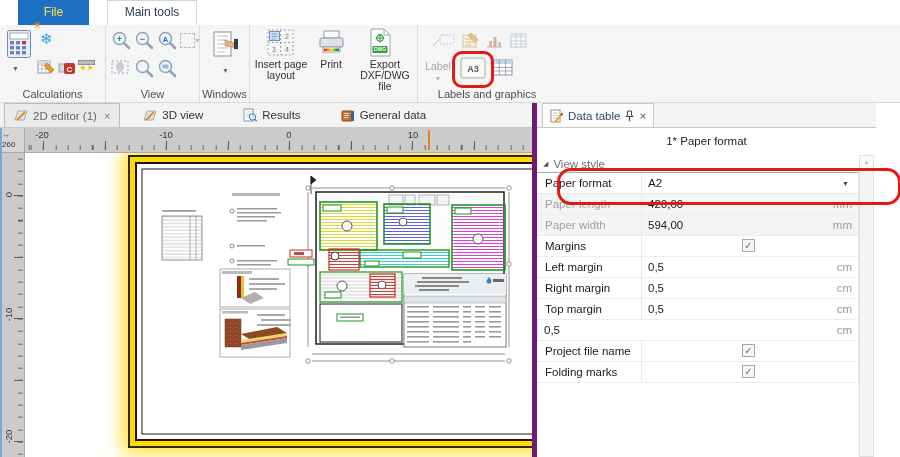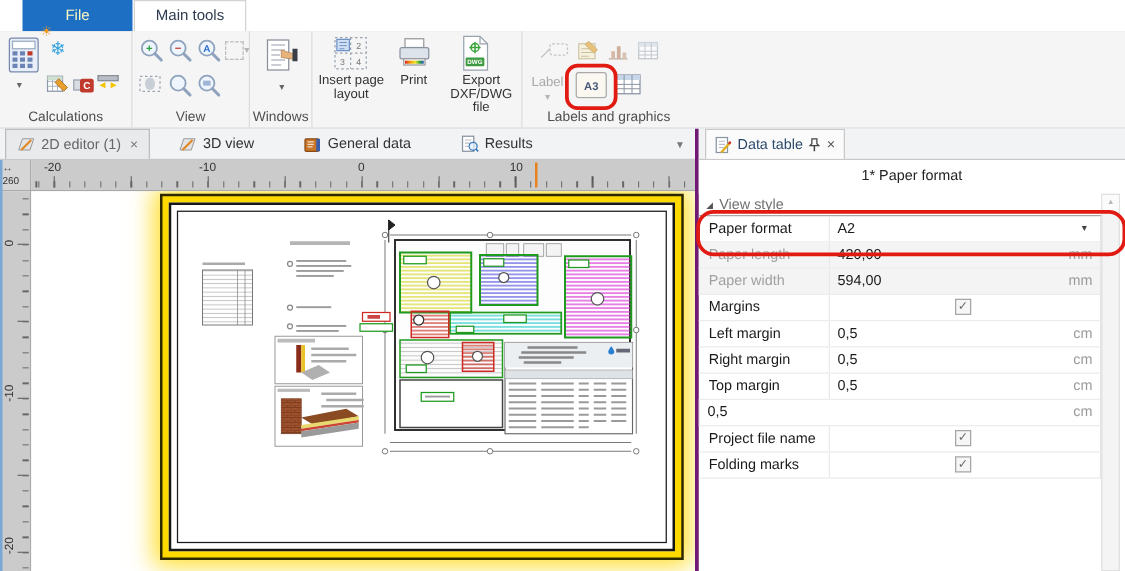--- a/index.html
+++ b/index.html
@@ -1,21 +1,21 @@
 <!DOCTYPE html>
 <html><head>
 <meta charset="utf-8">
 <style>
   html,body{margin:0;padding:0}
   body{width:900px;height:457px;position:relative;overflow:hidden;background:#fff;
        font-family:"Liberation Sans",sans-serif;font-size:11px;color:#222;-webkit-font-smoothing:antialiased}
   .abs{position:absolute}
   
   .tabsrow{left:0;top:0;width:900px;height:25px;background:#fff;border-bottom:1px solid #dcdcdc}
-  .file-tab{left:18px;top:0;width:88px;height:25px;background:#1c6fc2;color:#fef9c3;text-align:center;
+  .file-tab{left:18px;top:0;width:71px;height:25px;background:#1c6fc2;color:#fde047;text-align:center;
             line-height:25px;font-size:12px;cursor:default}
   .main-tab{left:107px;top:0;width:90px;height:25px;background:#fff;border:1px solid #d4d4d4;border-bottom:none;
             box-sizing:border-box;color:#2d3a4f;text-align:center;line-height:23px;font-size:12px;z-index:3}
   .brandbox{right:6px;top:2px;display:flex;align-items:center;gap:6px}
   .brandname{font-size:13px;font-weight:bold;letter-spacing:1px;color:#33475e;line-height:12px}
   .brandtag{font-size:6px;color:#97a2ad;border-top:1px solid #c9d1d8;margin-top:1px}
   .helpdot{width:15px;height:15px;border-radius:50%;background:#3c86d8;border:1px solid #2a6ab8;color:#fff;
            font-size:10px;font-weight:bold;text-align:center;line-height:15px}
   .chevup{width:8px;height:8px;border-left:2px solid #8a8a8a;border-top:2px solid #8a8a8a;
           transform:rotate(45deg);margin-top:4px}
@@ -57,21 +57,21 @@
   .vruler::after{content:"";position:absolute;top:0;bottom:0;right:1px;width:5px;
       background-image:repeating-linear-gradient(180deg,#666 0 1px,transparent 1px 12.3px);background-position-y:5.7px}
   .vl{position:absolute;left:-2px;width:20px;text-align:center;transform:rotate(-90deg);font-size:9.5px;color:#333}
   .winedge{left:0;top:128px;width:2px;height:329px;background:#7aa7d6;z-index:5}
   
   .canvas{left:25px;top:153px;width:531px;height:304px;background:#fff;overflow:hidden}
   .page{position:absolute;left:110px;top:9px;width:401px;height:275px;background:#fff;border:2px solid #161616;
         box-shadow:0 0 0 5px #ffd900,0 0 0 7px #2b2800,0 0 18px 12px rgba(255,216,0,.85)}
   .plan{position:absolute;left:0;top:0}
   
-  .panel{left:556px;top:103px;width:344px;height:354px;background:#fff;border-left:3px solid #701a75;box-sizing:border-box}
+  .panel{left:532px;top:103px;width:344px;height:354px;background:#fff;border-left:5px solid #701a75;box-sizing:border-box}
   .ptabstrip{position:absolute;left:0;top:0;width:100%;height:25px;background:#f2f3f4;border-bottom:1px solid #c9c9c9;
              box-sizing:border-box;display:flex;align-items:flex-end}
   .ptab{height:24px;margin-left:5px;background:#fbfbfb;border:1px solid #c9c9c9;border-bottom:none;box-sizing:border-box;
         display:flex;align-items:center;gap:5px;padding:0 7px;font-size:11.5px;color:#2b4a6b}
   .ptab .x{color:#555;font-size:11.5px}
   .pheader{position:absolute;left:0;top:25px;width:100%;height:27px;line-height:27px;text-align:center;
            font-size:11.5px;color:#222;background:#fff}
   .psection{position:absolute;left:0;top:52px;width:322px;height:18px;display:flex;align-items:center;gap:5px;
             padding-left:6px;box-sizing:border-box;color:#707070;font-size:11.5px;border-bottom:1px solid #a8a8a8}
   .ptri{font-size:7px;color:#555}
@@ -314,35 +314,35 @@
     <span class="x">×</span>
   </div>
   <div class="dtab" style="margin-left:14px">
     <svg class="ic" width="14" height="13" viewBox="0 0 14 13">
         <polygon points="1,11 4,2 13,2 10,11" fill="#e4e4e4" stroke="#9a9a9a" stroke-width="0.8"></polygon>
         <line x1="3" y1="11" x2="11" y2="3" stroke="#e08a2a" stroke-width="1.8"></line>
       </svg>
     <span>3D view</span>
   </div>
   <div class="dtab" style="margin-left:22px">
-    <svg class="ic" width="14" height="13" viewBox="0 0 14 13">
-        <rect x="1" y="2" width="11" height="10" rx="1" fill="#c8762a" stroke="#8a4a12"></rect>
-        <rect x="10" y="2" width="3" height="10" fill="#3a5fa8"></rect>
-        <path d="M3 4.5 h5 M3 6.5 h5 M3 8.5 h4" stroke="#f2ddc2" stroke-width="0.9"></path>
-      </svg>
-    <span>General data</span>
-  </div>
-  <div class="dtab" style="margin-left:22px">
     <svg class="ic" width="14" height="14" viewBox="0 0 14 14">
         <rect x="1" y="1" width="9" height="12" fill="#fff" stroke="#8a93a0"></rect>
         <path d="M3 4 h5 M3 6.5 h5 M3 9 h3" stroke="#b5bcc6" stroke-width="0.9"></path>
         <circle cx="9.5" cy="9" r="3.2" fill="#dff0fb" fill-opacity="0.7" stroke="#3a7abf"></circle>
         <line x1="11.7" y1="11.2" x2="13.6" y2="13.1" stroke="#3a7abf" stroke-width="1.4"></line>
       </svg>
     <span>Results</span>
+  </div>
+  <div class="dtab" style="margin-left:22px">
+    <svg class="ic" width="14" height="13" viewBox="0 0 14 13">
+        <rect x="1" y="2" width="11" height="10" rx="1" fill="#c8762a" stroke="#8a4a12"></rect>
+        <rect x="10" y="2" width="3" height="10" fill="#3a5fa8"></rect>
+        <path d="M3 4.5 h5 M3 6.5 h5 M3 8.5 h4" stroke="#f2ddc2" stroke-width="0.9"></path>
+      </svg>
+    <span>General data</span>
   </div>
   <span class="dtabs-dd">▼</span>
 </div>
 
 <div class="abs corner">
   <div>↔</div>
   <div>260</div>
 </div>
 <div class="abs hruler">
   <span class="hl" style="left:17px">-20</span>

